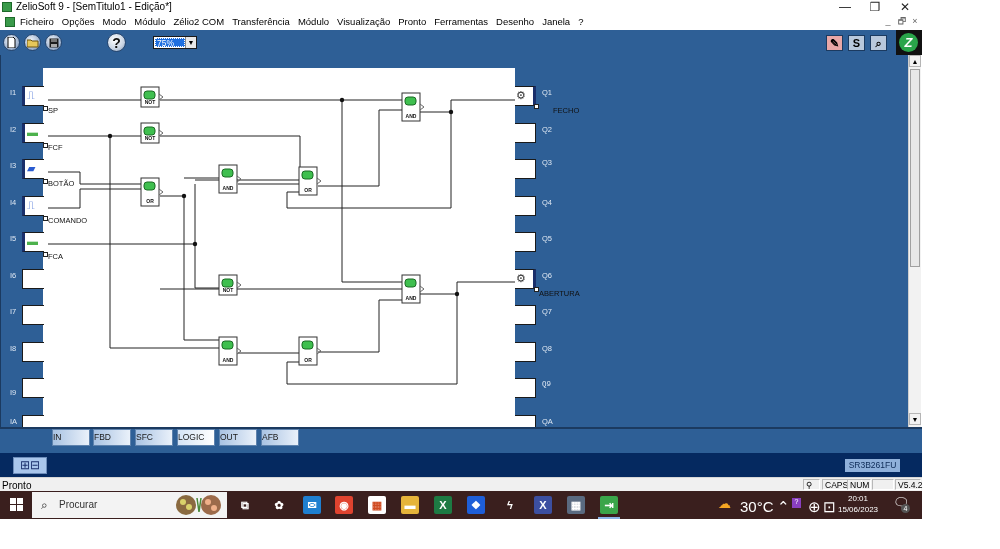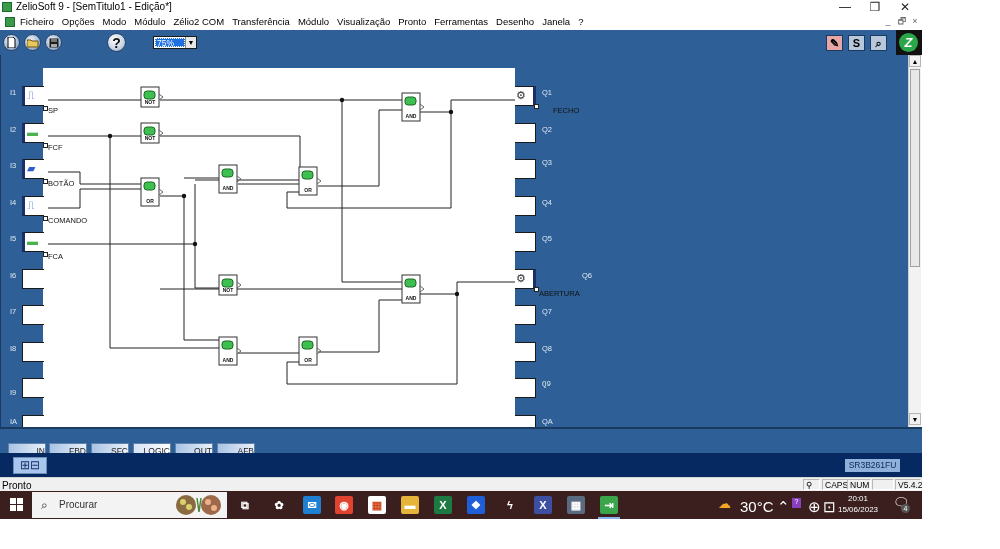--- a/index.html
+++ b/index.html
@@ -44,21 +44,21 @@
   .pin-label { font-size: 7.5px; color: #111; }
   .pin-sq { width: 5px; height: 5px; border: 1px solid #222; background: #fff; }
 
   
   #vscroll { left: 908px; top: 55px; width: 13px; height: 372px; background: #f2f2f2; border-left: 1px solid #cfcfcf; }
   #vscroll .up, #vscroll .down { position: absolute; left: 0; width: 12px; height: 12px; background: #f2f2f2; font-size: 7px; text-align: center; line-height: 12px; border: 1px solid #b5b5b5; }
   #vscroll .thumb { position: absolute; left: 1px; top: 14px; width: 10px; height: 198px; background: #e8e8e8; border: 1px solid #a0a0a0; }
 
   
   #palette { left: 0; top: 427px; width: 922px; height: 26px; background: #2e5f96; border-top: 2px solid #1b3a60; }
-  .pal-btn { top: 14px; height: 17px; width: 38px; background: linear-gradient(to right, #a9c3e3, #eaf1fa); border: 1px solid #5e82ad; font-size: 8.5px; text-align: right; line-height: 15px; color: #1a1a1a; }
+  .pal-btn { top: 0; height: 17px; width: 38px; background: linear-gradient(to right, #a9c3e3, #eaf1fa); border: 1px solid #5e82ad; font-size: 8.5px; text-align: left; line-height: 15px; color: #1a1a1a; margin-left: 44px; }
   #toolstrip { left: 0; top: 453px; width: 922px; height: 24px; background: #052960; }
   .strip-icon { left: 13px; top: 4px; width: 34px; height: 17px; background: #a9c6ec; border: 1px solid #6d8dbb; font-size: 12px; text-align: center; line-height: 15px; color: #1a2f6b; }
   .ref-badge { left: 845px; top: 6px; width: 55px; height: 13px; background: #8fb0da; color: #0d2a56; font-size: 8.5px; text-align: center; line-height: 13px; }
 
   
   #statusbar { left: 0; top: 477px; width: 922px; height: 14px; background: #f0f0f0; border-top: 1px solid #d7d7d7; }
   #statusbar .txt { left: 2px; top: 2px; font-size: 10px; }
   .st-cell { top: 1px; height: 11px; border: 1px solid #b8b8b8; border-right-color: #fff; border-bottom-color: #fff; font-size: 8.5px; line-height: 10px; padding: 0 2px; }
 
   
@@ -192,21 +192,21 @@
     <span class="abs out-label" style="top: 124.5px;">Q2</span>
     <div class="abs out-box" style="top: 159px;"></div>
     <span class="abs out-label" style="top: 158px;">Q3</span>
     <div class="abs out-box" style="top: 195.5px;"></div>
     <span class="abs out-label" style="top: 197.5px;">Q4</span>
     <div class="abs out-box" style="top: 232px;"></div>
     <span class="abs out-label" style="top: 234px;">Q5</span>
     <div class="abs out-box used" style="top: 268.5px;">
       <span style="position: absolute; left: 1px; top: 2px; font-size: 11px; color: rgb(51, 51, 51);">⚙</span>
     </div>
-    <span class="abs out-label" style="top: 270.5px; margin-left: 40px;">Q6</span>
+    <span class="abs out-label" style="top: 270.5px;">Q6</span>
     <div class="abs pin-sq" style="left: 534px; top: 286.5px;"></div>
     <span class="abs pin-label" style="left: 539px; top: 288.5px;">ABERTURA</span>
     <div class="abs out-box" style="top: 305px;"></div>
     <span class="abs out-label" style="top: 307px;">Q7</span>
     <div class="abs out-box" style="top: 341.5px;"></div>
     <span class="abs out-label" style="top: 343.5px;">Q8</span>
     <div class="abs out-box" style="top: 378px;"></div>
     <span class="abs out-label" style="top: 380px; font-family: Liberation Mono, monospace;">Q9</span>
     <div class="abs out-box" style="top: 414.5px;"></div>
     <span class="abs out-label" style="top: 416.5px;">QA</span>

